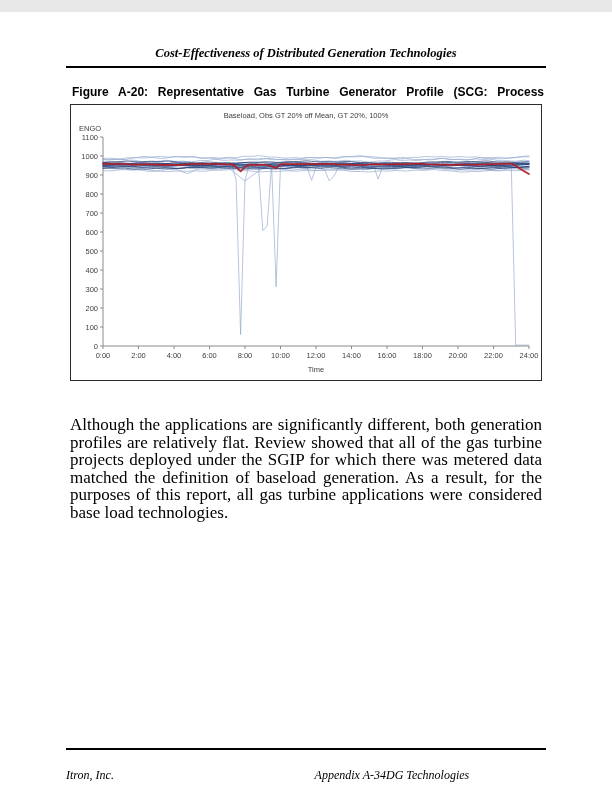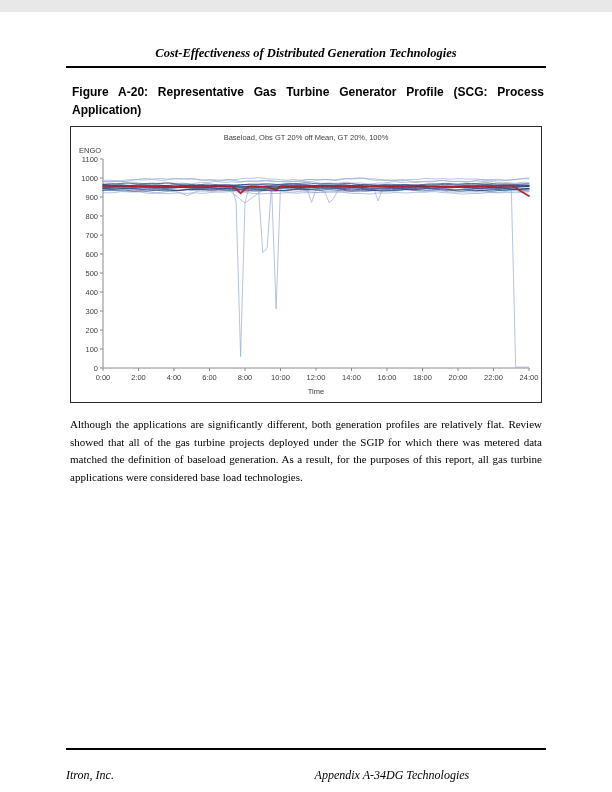--- a/index.html
+++ b/index.html
@@ -14,27 +14,27 @@
     padding-bottom:5px;border-bottom:2px solid #000;
   }
   .figure-title{
     position:absolute;top:71px;left:72px;width:472px;
     font-family:"Liberation Sans", sans-serif;font-weight:bold;font-size:12px;
     line-height:18px;color:#000;
   }
   .figure-title .ln1{text-align:justify;text-align-last:justify;}
   .figure-title .ln2{text-align:left;}
   .chart-figure{
-    position:absolute;top:114px;left:70px;width:472px;height:277px;
+    position:absolute;top:92px;left:70px;width:472px;height:277px;
   }
   .chart-figure svg{display:block;}
   .ct{font:7.5px "Liberation Sans", sans-serif;fill:#3d3d3d;}
   .body-paragraph{
     position:absolute;top:404px;left:70px;width:472px;
-    font-size:11px;line-height:17.6px;text-align:justify;
+    font-size:17px;line-height:17.6px;text-align:justify;
   }
   .page-footer{
     position:absolute;top:736px;left:66px;width:480px;
     border-top:2px solid #000;padding-top:18px;
     display:flex;justify-content:space-between;align-items:baseline;
     font-style:italic;font-size:12px;
   }
   .page-footer .fc{flex:1;}
   .page-footer .f-left{text-align:left;}
   .page-footer .f-center{text-align:right;}
@@ -44,21 +44,20 @@
 <body>
 
 <div class="page">
 
   <div class="running-header">
     <span>Cost-Effectiveness of Distributed Generation Technologies</span>
   </div>
 
   <div class="figure-title">
     <div class="ln1">Figure A-20: Representative Gas Turbine Generator Profile (SCG: Process</div>
-    <div class="ln2">Application)</div>
   </div>
 
   <div class="chart-figure">
     <svg id="chart-svg" width="472" height="277" viewBox="0 0 472 277">
         <rect x="0.5" y="0.5" width="471" height="276" fill="none" stroke="#2b2b2b" stroke-width="1"></rect>
         <text x="236" y="14" text-anchor="middle" class="ct">Baseload, Obs GT 20% off Mean, GT 20%, 100%</text>
         <text x="9" y="27" class="ct">ENGO</text>
         <g>
           <line x1="33" y1="33" x2="33" y2="242" stroke="#8a8a8a" stroke-width="1"></line>
           <line x1="33" y1="242" x2="459" y2="242" stroke="#8a8a8a" stroke-width="1"></line>

